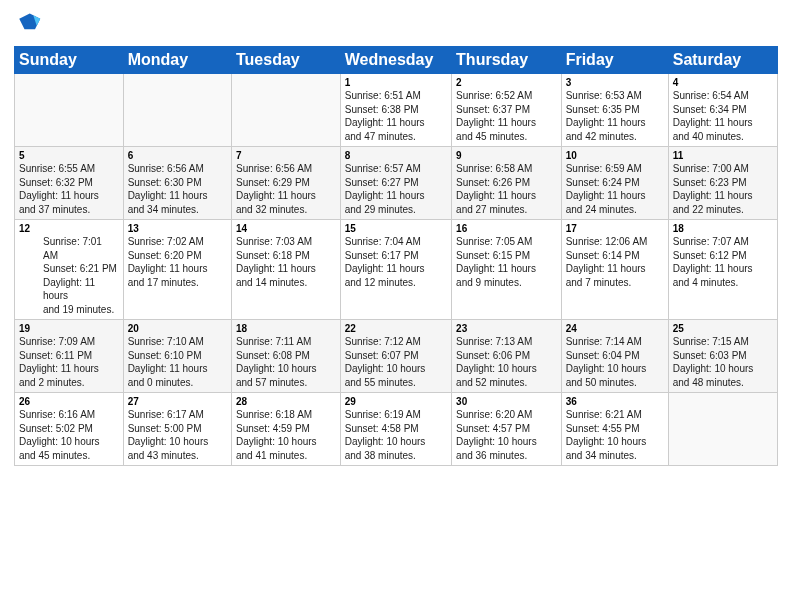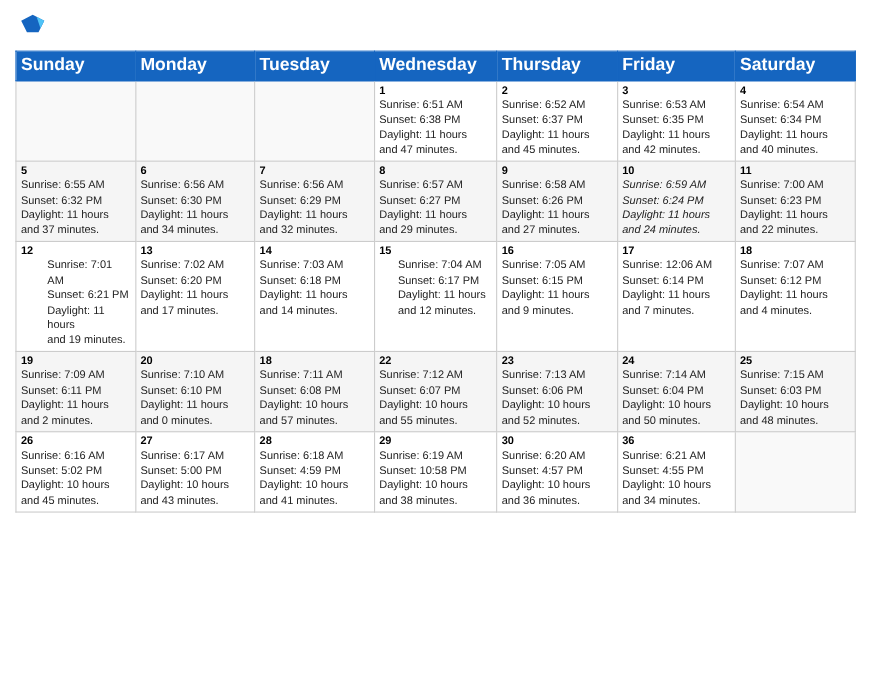--- a/index.html
+++ b/index.html
@@ -186,21 +186,21 @@
           </td>
           <td>
             <span class="day-num">9</span>
             <div class="day-info" style="white-space: pre-line;">Sunrise: 6:58 AM
 Sunset: 6:26 PM
 Daylight: 11 hours
 and 27 minutes.</div>
           </td>
           <td>
             <span class="day-num">10</span>
-            <div class="day-info" style="white-space: pre-line; font-style: italic;">Sunrise: 6:59 AM
+            <div class="day-info" style="white-space: pre-line;">Sunrise: 6:59 AM
 Sunset: 6:24 PM
 Daylight: 11 hours
 and 24 minutes.</div>
           </td>
           <td>
             <span class="day-num">11</span>
             <div class="day-info" style="white-space: pre-line;">Sunrise: 7:00 AM
 Sunset: 6:23 PM
 Daylight: 11 hours
 and 22 minutes.</div>
@@ -223,21 +223,21 @@
           </td>
           <td>
             <span class="day-num">14</span>
             <div class="day-info" style="white-space: pre-line;">Sunrise: 7:03 AM
 Sunset: 6:18 PM
 Daylight: 11 hours
 and 14 minutes.</div>
           </td>
           <td>
             <span class="day-num">15</span>
-            <div class="day-info" style="white-space: pre-line; margin-left: 17px;">Sunrise: 7:04 AM
+            <div class="day-info" style="white-space: pre-line;">Sunrise: 7:04 AM
 Sunset: 6:17 PM
 Daylight: 11 hours
 and 12 minutes.</div>
           </td>
           <td>
             <span class="day-num">16</span>
             <div class="day-info" style="white-space: pre-line;">Sunrise: 7:05 AM
 Sunset: 6:15 PM
 Daylight: 11 hours
 and 9 minutes.</div>
@@ -326,21 +326,21 @@
           <td>
             <span class="day-num">28</span>
             <div class="day-info" style="white-space: pre-line;">Sunrise: 6:18 AM
 Sunset: 4:59 PM
 Daylight: 10 hours
 and 41 minutes.</div>
           </td>
           <td>
             <span class="day-num">29</span>
             <div class="day-info" style="white-space: pre-line;">Sunrise: 6:19 AM
-Sunset: 10:58 PM
+Sunset: 4:58 PM
 Daylight: 10 hours
 and 38 minutes.</div>
           </td>
           <td>
             <span class="day-num">30</span>
             <div class="day-info" style="white-space: pre-line;">Sunrise: 6:20 AM
 Sunset: 4:57 PM
 Daylight: 10 hours
 and 36 minutes.</div>
           </td>

